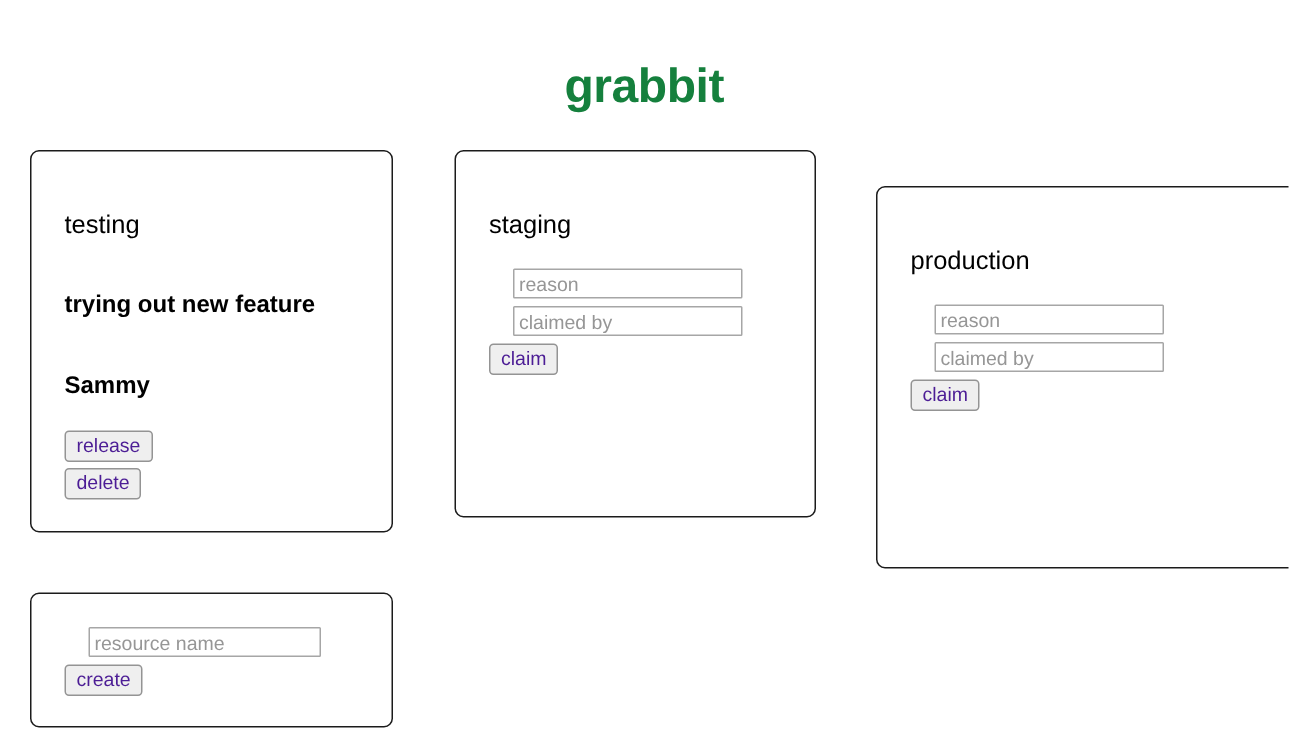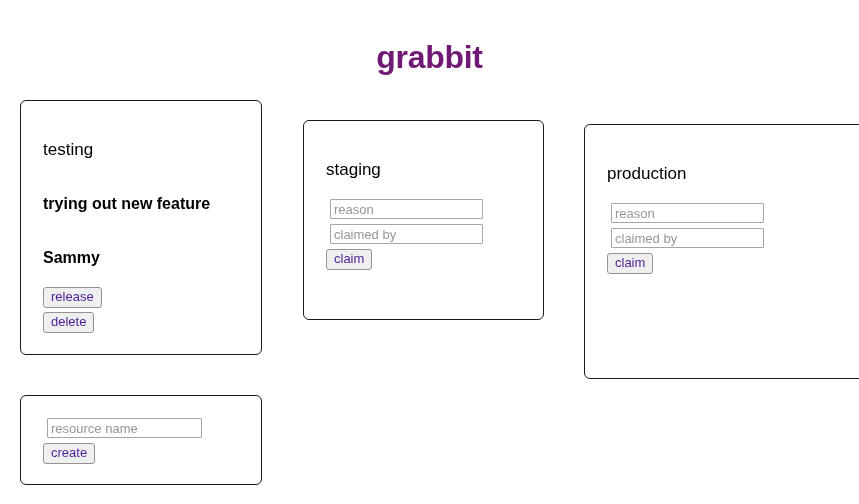--- a/index.html
+++ b/index.html
@@ -20,39 +20,39 @@
   .page-title {
     position: absolute;
     left: 0;
     top: 18px;
     width: 859px;
     text-align: center;
     font-size: 32px;
     font-weight: bold;
     letter-spacing: -0.3px;
     line-height: 37px;
-    color: #701a75;
+    color: #15803d;
   }
 
   .cards-row {
     position: absolute;
     left: 20px;
     top: 100px;
   }
 
   .card {
     position: absolute;
     box-sizing: border-box;
     background: #ffffff;
     border: 1px solid #1b1b1b;
     border-radius: 6px;
   }
 
   .card-1 { left: 0px;   top: 0px; width: 242px; height: 255px; }
-  .card-2 { left: 283px; top: 0px; width: 241px; height: 200px; margin-top: 20px; }
+  .card-2 { left: 283px; top: 0px; width: 241px; height: 245px; }
   .card-3 { left: 564px; top: 0px; width: 281px; height: 255px; margin-top: 24px; }
 
   .card-create {
     position: absolute;
     left: 20px;
     top: 395px;
     box-sizing: border-box;
     width: 242px;
     height: 90px;
     background: #ffffff;
@@ -88,21 +88,21 @@
     position: absolute;
     left: 0;
     white-space: nowrap;
   }
 
   .text-reason  { top: 93px; }
   .text-owner   { top: 147px; }
 
   .field {
     position: absolute;
-    left: 4px;
+    left: 16px;
     box-sizing: border-box;
     height: 20px;
     border: 1px solid #a6a6a6;
     border-radius: 1px;
     background: #ffffff;
     font-family: "Liberation Sans", sans-serif;
     font-size: 13px;
     line-height: 18px;
     color: #701a75;
     padding: 0 3px;

